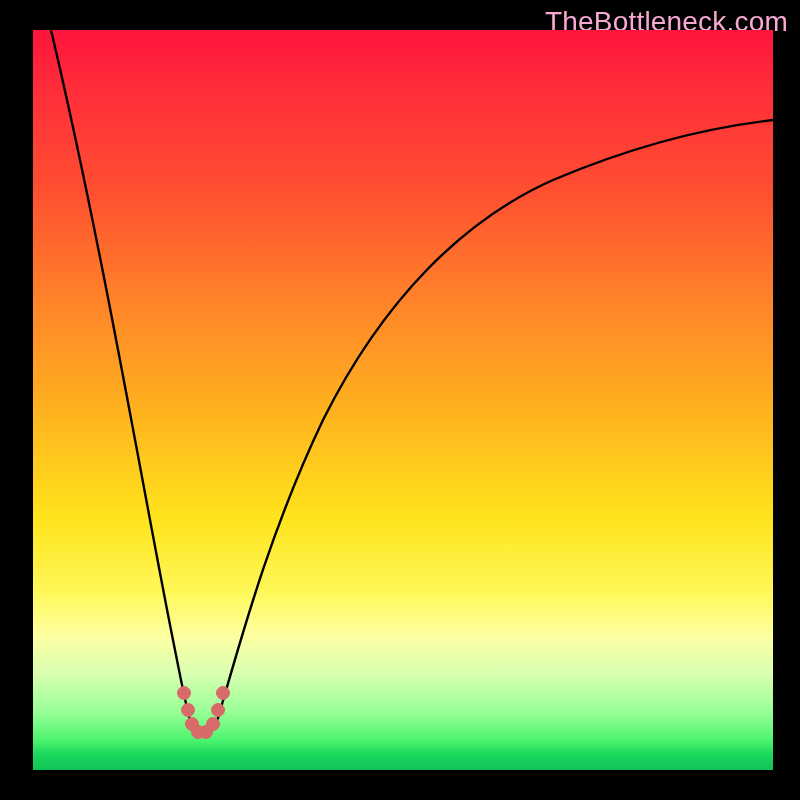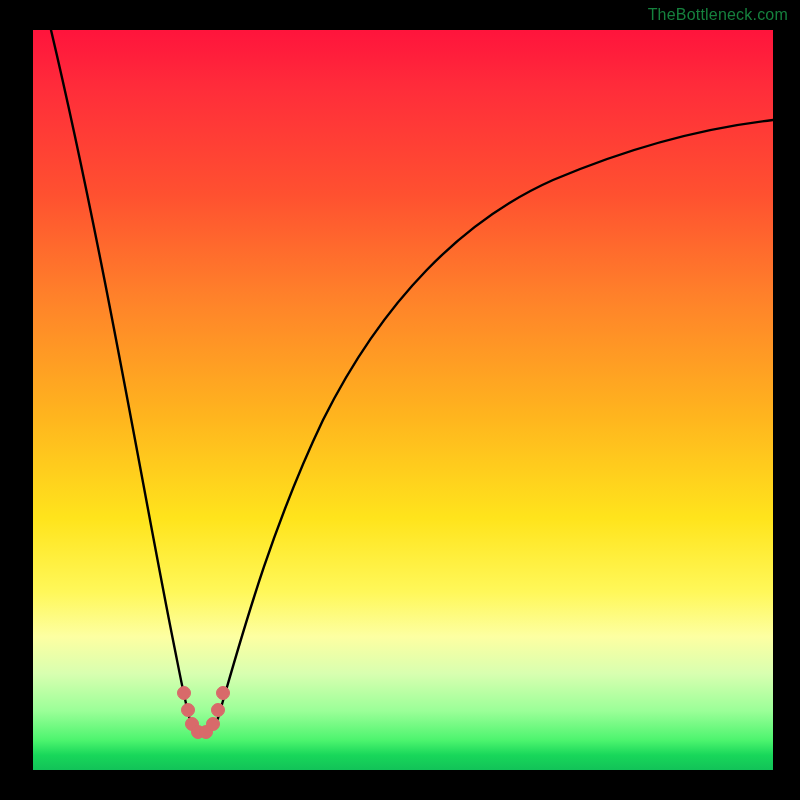--- a/index.html
+++ b/index.html
@@ -37,22 +37,22 @@
       #9bff98 92%,
       #4cf46e 96%,
       #18d75a 98%,
       #12c258 100%
     );
   }
   .watermark {
     position: absolute;
     top: 6px;
     right: 12px;
-    color: #15803d;
-    font-size: 16px;
+    color: #f9a8d4;
+    font-size: 28px;
     letter-spacing: 0.2px;
     font-weight: 400;
   }
   svg.curves {
     position: absolute;
     left: 0; top: 0;
     width: 740px;
     height: 740px;
   }
 </style>

